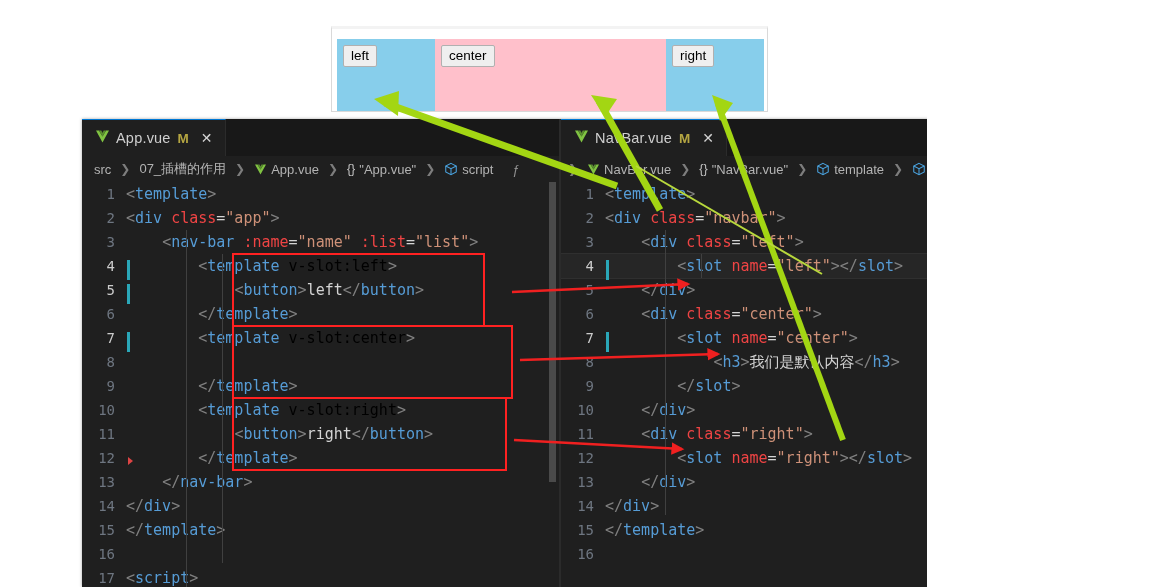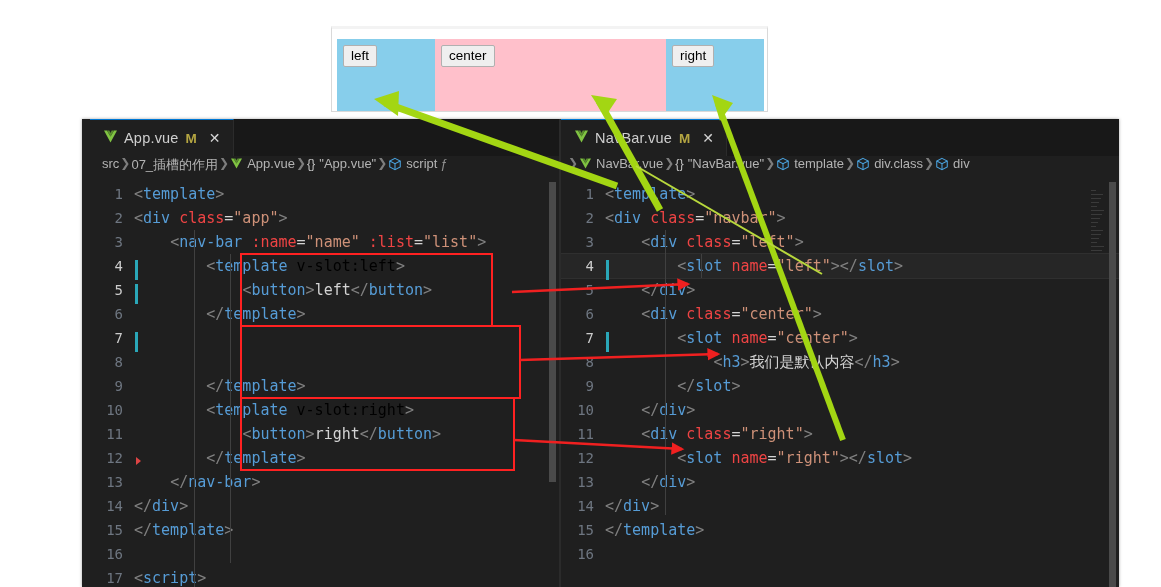--- a/index.html
+++ b/index.html
@@ -6,21 +6,21 @@
   * { box-sizing: border-box; }
   html, body {
     margin: 0; padding: 0;
     width: 1161px; height: 587px;
     background: #ffffff;
     font-family: "Liberation Sans", sans-serif;
     overflow: hidden;
   }
   #stage {
     position: relative;
-    width: 1161px; height: 587px;
+    width: 927px; height: 587px;
     background: #ffffff;
     overflow: hidden;
   }
 
   
   #preview {
     position: absolute;
     left: 331px; top: 26px;
     width: 437px; height: 86px;
     background: #ffffff;
@@ -61,21 +61,21 @@
     box-shadow: 0 0 3px rgba(0,0,0,0.35);
     display: flex;
     overflow: hidden;
   }
   .pane {
     position: relative;
     height: 468px;
     background: #1f1f1f;
     overflow: hidden;
   }
-  #pane-left  { width: 477px; padding-left: 8px; }
+  #pane-left  { width: 477px; }
   #pane-div {
     width: 2px; height: 468px;
     background: #2b2b2b;
   }
   #pane-right { width: 558px; }
 
   
   .tabbar {
     height: 37px;
     background: #181818;
@@ -112,23 +112,23 @@
     padding: 0 2px 0 6px;
     cursor: pointer;
     line-height: 1;
   }
 
   
   .breadcrumb {
     height: 26px;
     background: #1f1f1f;
     display: flex;
-    align-items: flex-start;
+    align-items: center;
     padding-left: 12px;
-    gap: 0;
+    gap: 8px;
     white-space: nowrap;
     overflow: hidden;
     font-size: 13px;
     color: #a9a9a9;
   }
   .bc-item { display: flex; align-items: center; gap: 4px; cursor: pointer; }
   .bc-sep { color: #7d7d7d; font-size: 12px; padding: 0 1px; }
   .bc-text { color: #b3b3b3; }
   .bc-json { color: #c0c0c0; font-size: 12.5px; }
 
@@ -305,21 +305,21 @@
         </span>
       </div>
 
       <div class="codearea" id="code-left">
           <div class="coderow"><div class="gutter">1</div><div class="code"><span class="txt"></span><span class="pnc">&lt;</span><span class="tag">template</span><span class="pnc">&gt;</span></div></div>
           <div class="coderow"><div class="gutter">2</div><div class="code"><span class="txt"></span><span class="pnc">&lt;</span><span class="tag">div</span> <span class="atr">class</span><span class="eq">=</span><span class="str">"app"</span><span class="pnc">&gt;</span></div></div>
           <div class="coderow"><div class="gutter">3</div><div class="code"><span class="txt">&nbsp;&nbsp;&nbsp;&nbsp;</span><span class="pnc">&lt;</span><span class="tag">nav-bar</span> <span class="atr">:name</span><span class="eq">=</span><span class="str">"name"</span> <span class="atr">:list</span><span class="eq">=</span><span class="str">"list"</span><span class="pnc">&gt;</span></div></div>
           <div class="coderow"><div class="gutter cur">4<span class="cursorbar"></span></div><div class="code"><span class="txt">&nbsp;&nbsp;&nbsp;&nbsp;&nbsp;&nbsp;&nbsp;&nbsp;</span><span class="pnc">&lt;</span><span class="tag">template</span> v-slot:left<span class="pnc">&gt;</span></div></div>
           <div class="coderow"><div class="gutter cur">5<span class="cursorbar"></span></div><div class="code"><span class="txt">&nbsp;&nbsp;&nbsp;&nbsp;&nbsp;&nbsp;&nbsp;&nbsp;&nbsp;&nbsp;&nbsp;&nbsp;</span><span class="pnc">&lt;</span><span class="tag">button</span><span class="pnc">&gt;</span><span class="txt">left</span><span class="pnc">&lt;/</span><span class="tag">button</span><span class="pnc">&gt;</span></div></div>
           <div class="coderow"><div class="gutter">6</div><div class="code"><span class="txt">&nbsp;&nbsp;&nbsp;&nbsp;&nbsp;&nbsp;&nbsp;&nbsp;</span><span class="pnc">&lt;/</span><span class="tag">template</span><span class="pnc">&gt;</span></div></div>
-          <div class="coderow"><div class="gutter cur">7<span class="cursorbar"></span></div></div>
+          <div class="coderow"><div class="gutter cur">7<span class="cursorbar"></span></div><div class="code"><span class="txt">&nbsp;&nbsp;&nbsp;&nbsp;&nbsp;&nbsp;&nbsp;&nbsp;</span><span class="pnc">&lt;</span><span class="tag">template</span> v-slot:center<span class="pnc">&gt;</span></div></div>
           <div class="coderow"><div class="gutter">8</div></div>
           <div class="coderow"><div class="gutter">9</div><div class="code"><span class="txt">&nbsp;&nbsp;&nbsp;&nbsp;&nbsp;&nbsp;&nbsp;&nbsp;</span><span class="pnc">&lt;/</span><span class="tag">template</span><span class="pnc">&gt;</span></div></div>
           <div class="coderow"><div class="gutter">10</div><div class="code"><span class="txt">&nbsp;&nbsp;&nbsp;&nbsp;&nbsp;&nbsp;&nbsp;&nbsp;</span><span class="pnc">&lt;</span><span class="tag">template</span> v-slot:right<span class="pnc">&gt;</span></div></div>
           <div class="coderow"><div class="gutter">11</div><div class="code"><span class="txt">&nbsp;&nbsp;&nbsp;&nbsp;&nbsp;&nbsp;&nbsp;&nbsp;&nbsp;&nbsp;&nbsp;&nbsp;</span><span class="pnc">&lt;</span><span class="tag">button</span><span class="pnc">&gt;</span><span class="txt">right</span><span class="pnc">&lt;/</span><span class="tag">button</span><span class="pnc">&gt;</span></div></div>
           <div class="coderow"><div class="gutter">12<span class="fold-tri"></span></div><div class="code"><span class="txt">&nbsp;&nbsp;&nbsp;&nbsp;&nbsp;&nbsp;&nbsp;&nbsp;</span><span class="pnc">&lt;/</span><span class="tag">template</span><span class="pnc">&gt;</span></div></div>
           <div class="coderow"><div class="gutter">13</div><div class="code"><span class="txt">&nbsp;&nbsp;&nbsp;&nbsp;</span><span class="pnc">&lt;/</span><span class="tag">nav-bar</span><span class="pnc">&gt;</span></div></div>
           <div class="coderow"><div class="gutter">14</div><div class="code"><span class="txt"></span><span class="pnc">&lt;/</span><span class="tag">div</span><span class="pnc">&gt;</span></div></div>
           <div class="coderow"><div class="gutter">15</div><div class="code"><span class="txt"></span><span class="pnc">&lt;/</span><span class="tag">template</span><span class="pnc">&gt;</span></div></div>
           <div class="coderow"><div class="gutter">16</div><div class="code"><span class="txt"></span></div></div>
           <div class="coderow"><div class="gutter">17</div><div class="code"><span class="txt"></span><span class="pnc">&lt;</span><span class="tag">script</span><span class="pnc">&gt;</span></div></div>

